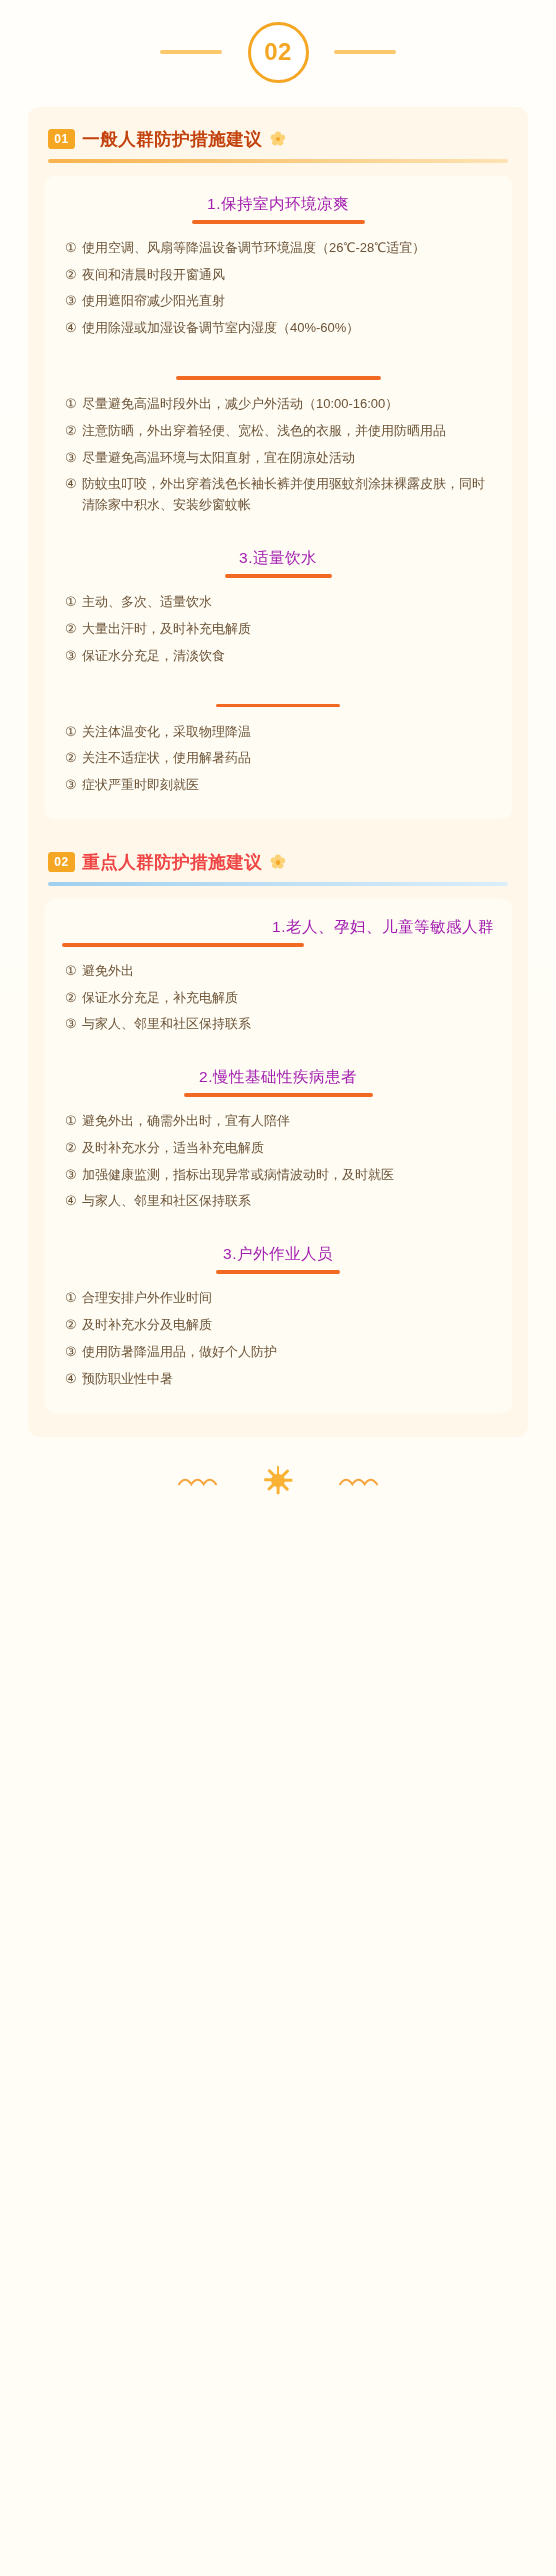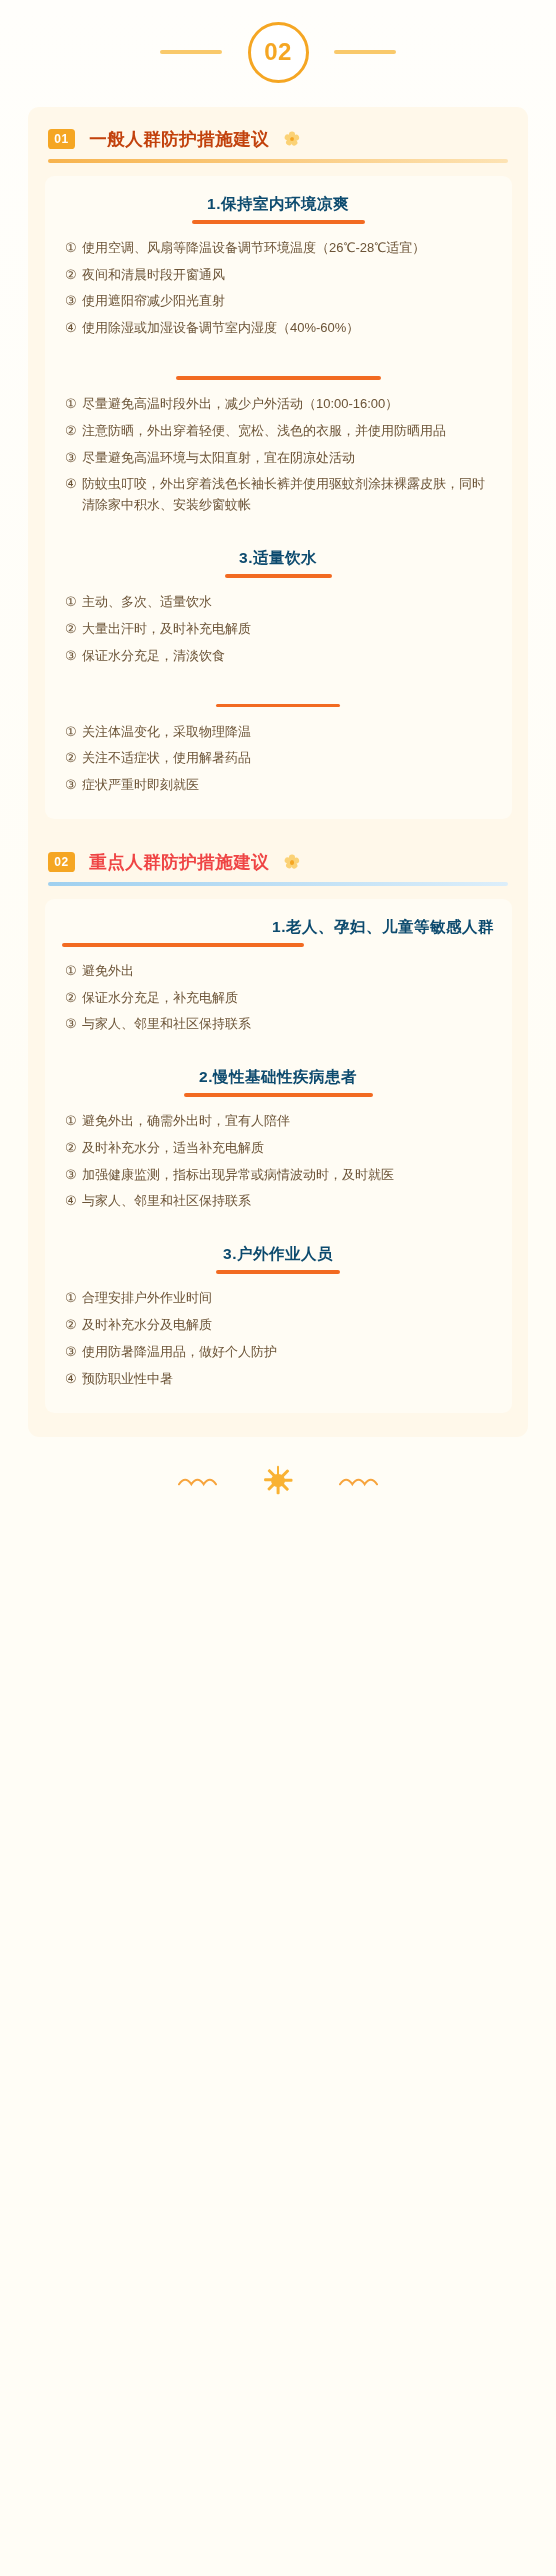--- a/index.html
+++ b/index.html
@@ -106,21 +106,21 @@
     margin: 24px 28px 0 28px;
     background: #fff8ea;
     border-radius: 11.3px;
     padding: 20.6px 16.5px 24px 16.5px;
   }
 
   
   .section-head {
     display: flex;
     align-items: center;
-    gap: 14px;
+    gap: 7px;
     padding-left: 3.1px;
   }
   .sec-num {
     background: #f5a623;
     color: #fff;
     font-size: 12px;
     font-weight: bold;
     border-radius: 3.6px;
     padding: 3.1px 6.7px;
     letter-spacing: 0.5px;
@@ -168,22 +168,22 @@
   
   .panel {
     margin-top: 13.4px;
     background: #fffcf4;
     border-radius: 9.3px;
     padding: 17.5px 17.5px 18.5px 17.5px;
   }
 
   .sub-title {
     font-size: 15.5px;
-    font-weight: bold;
-    color: #0c4a6e;
+    font-weight: normal;
+    color: #a21caf;
     text-align: center;
     letter-spacing: 0.5px;
     line-height: 1.35;
   }
   .sub-title.left {
     text-align: right;
   }
   .sub-underline {
     height: 3.6px;
     background: #f26a21;

